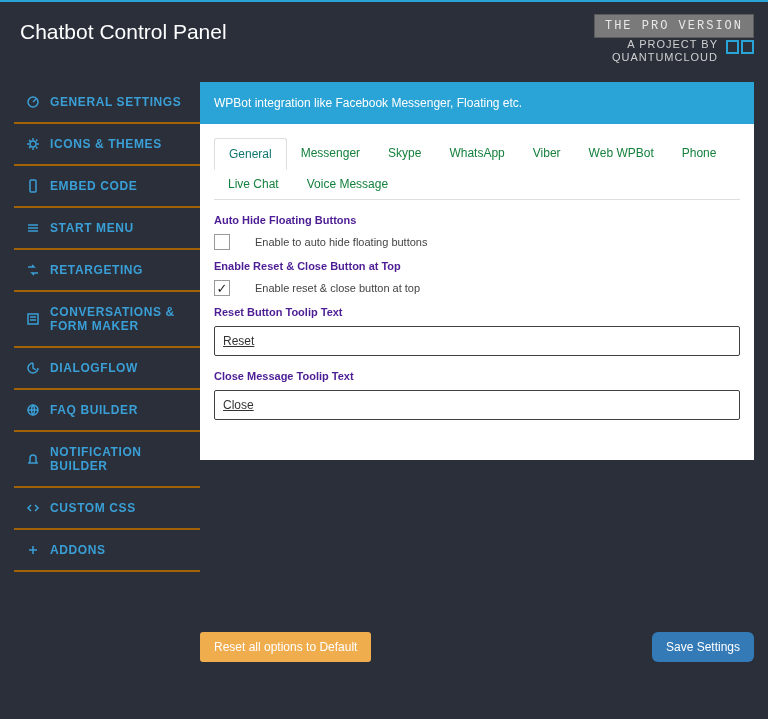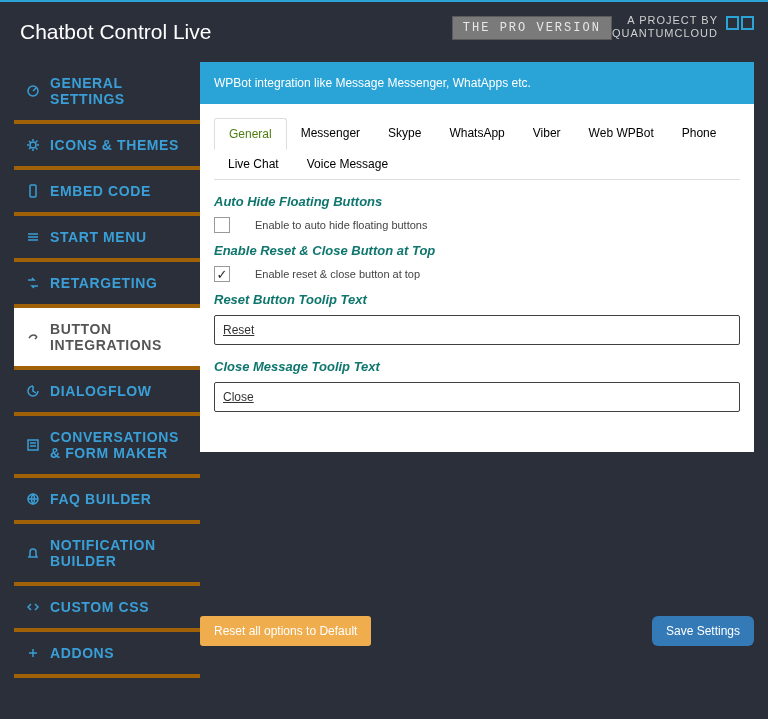--- a/index.html
+++ b/index.html
@@ -17,21 +17,21 @@
   height: 717px;
   position: relative;
 }
 .header {
   display: flex;
   justify-content: space-between;
   align-items: flex-start;
   margin-bottom: 18px;
 }
 .title { color: #ffffff; font-size: 21px; font-weight: 400; margin-top: 6px; margin-left: 6px; }
-.branding { text-align: right; display: flex; flex-direction: row; align-items: flex-end; }
+.branding { text-align: right; display: flex; flex-direction: column; align-items: flex-end; }
 .pro-badge {
   background: #7a7a7a;
   color: #e8e8e8;
   font-size: 12px;
   letter-spacing: 2px;
   padding: 4px 10px;
   border: 1px solid #5a5a5a;
   font-family: "Courier New", monospace;
 }
 .brand-sub {
@@ -48,24 +48,24 @@
 .sidebar {
   width: 186px;
   flex-shrink: 0;
 }
 .nav-item {
   display: flex;
   align-items: center;
   gap: 10px;
   padding: 13px 10px 13px 12px;
   color: #3a9fd6;
-  font-size: 14px;
+  font-size: 12px;
   font-weight: 700;
   letter-spacing: 0.6px;
-  border-bottom: 4px solid #a16207;
+  border-bottom: 2px solid #a16207;
   cursor: pointer;
   text-transform: uppercase;
 }
 .nav-item.active {
   background: #ffffff;
   color: #555555;
 }
 .nav-item.active .nav-icon svg * { stroke: #555555; fill: none; }
 .nav-icon { width: 14px; height: 14px; display: flex; align-items: center; justify-content: center; flex-shrink: 0; }
 .nav-icon svg * { stroke: #3a9fd6; }
@@ -84,40 +84,39 @@
   background: #ffffff;
   padding: 14px 14px 40px 14px;
 }
 .tabs {
   display: flex;
   flex-wrap: wrap;
   border-bottom: 1px solid #dddddd;
   margin-bottom: 14px;
 }
 .tab {
-  color: #000000;
+  color: #15803d;
   font-size: 12px;
   padding: 8px 14px;
   cursor: pointer;
   white-space: nowrap;
 }
 .tab.active {
-  color: #4d7c0f;
+  color: #0f766e;
   border: 1px solid #dddddd;
   border-bottom: 1px solid #ffffff;
   margin-bottom: -1px;
   border-radius: 3px 3px 0 0;
 }
 .section-heading {
-  font-size: 13px;
+  font-size: 11px;
   font-weight: 700;
-  color: #0f766e;
+  color: #4c1d95;
   margin-bottom: 8px;
   margin-top: 10px;
-  font-style: italic;
 }
 .checkbox-row {
   display: flex;
   align-items: center;
   gap: 25px;
   margin-bottom: 10px;
 }
 .checkbox {
   width: 16px;
   height: 16px;
@@ -153,31 +152,32 @@
   padding: 14px 0 0 0;
   margin-top: 150px;
 }
 .btn {
   border: none;
   padding: 8px 14px;
   font-size: 12px;
   color: #ffffff;
   border-radius: 3px;
   cursor: pointer;
+  margin-top: 8px;
 }
 .btn-warning { background: #f0ad4e; }
 .btn-primary { background: #337ab7; border-radius: 6px; }
 </style>
 </head>
 <body>
 
 <div class="topline"></div>
 <div class="app">
   <div class="header">
-    <div class="title">Chatbot Control Live</div>
+    <div class="title">Chatbot Control Panel</div>
     <div class="branding">
       <div class="pro-badge">THE PRO VERSION</div>
       <div class="brand-sub">
         <div class="brand-text">
           <div>A PROJECT BY</div>
           <div>QUANTUMCLOUD</div>
         </div>
         <div class="qc-logo">
           <svg width="28" height="22" viewBox="0 0 28 22">
             <rect x="1" y="1" width="11" height="12" fill="none" stroke="#2aa3d6" stroke-width="2"></rect>
@@ -225,48 +225,40 @@
           <span>Start Menu</span>
         </div>
         <div class="nav-item">
           <span class="nav-icon">
             <svg width="14" height="14" viewBox="0 0 14 14">
               <path d="M2 4h6l-2-2M12 10H6l2 2" stroke="#3a9fd6" stroke-width="1.5" fill="none"></path>
             </svg>
           </span>
           <span>Retargeting</span>
         </div>
-        <div class="nav-item active">
-          <span class="nav-icon">
-            <svg width="14" height="14" viewBox="0 0 14 14">
-              <path d="M3 8c4-6 8-1 8-1l-2-2m2 2l-2 2" stroke="#3a9fd6" stroke-width="1.5" fill="none"></path>
-            </svg>
-          </span>
-          <span>Button Integrations</span>
-        </div>
-        <div class="nav-item">
-          <span class="nav-icon">
-            <svg width="14" height="14" viewBox="0 0 14 14">
-              <path d="M7 2v5l3 2M7 2a5 5 0 1 0 5 5" stroke="#3a9fd6" stroke-width="1.5" fill="none"></path>
-            </svg>
-          </span>
-          <span>DialogFlow</span>
-        </div>
         <div class="nav-item">
           <span class="nav-icon">
             <svg width="14" height="14" viewBox="0 0 14 14">
               <rect x="2" y="2" width="10" height="10" stroke="#3a9fd6" stroke-width="1.5" fill="none"></rect>
               <path d="M4 5h6M4 8h6" stroke="#3a9fd6" stroke-width="1.5" fill="none"></path>
             </svg>
           </span>
           <span>Conversations &amp; Form Maker</span>
         </div>
         <div class="nav-item">
           <span class="nav-icon">
             <svg width="14" height="14" viewBox="0 0 14 14">
+              <path d="M7 2v5l3 2M7 2a5 5 0 1 0 5 5" stroke="#3a9fd6" stroke-width="1.5" fill="none"></path>
+            </svg>
+          </span>
+          <span>DialogFlow</span>
+        </div>
+        <div class="nav-item">
+          <span class="nav-icon">
+            <svg width="14" height="14" viewBox="0 0 14 14">
               <circle cx="7" cy="7" r="5" stroke="#3a9fd6" stroke-width="1.5" fill="none"></circle>
               <path d="M2 7h10M7 2c2 2 2 8 0 10M7 2c-2 2-2 8 0 10" stroke="#3a9fd6" stroke-width="1.5" fill="none"></path>
             </svg>
           </span>
           <span>FAQ Builder</span>
         </div>
         <div class="nav-item">
           <span class="nav-icon">
             <svg width="14" height="14" viewBox="0 0 14 14">
               <path d="M4 9V6a3 3 0 0 1 6 0v3l1 2H3z" stroke="#3a9fd6" stroke-width="1.5" fill="none"></path>
@@ -286,21 +278,21 @@
           <span class="nav-icon">
             <svg width="14" height="14" viewBox="0 0 14 14">
               <path d="M7 3v8M3 7h8" stroke="#3a9fd6" stroke-width="1.5" fill="none"></path>
             </svg>
           </span>
           <span>Addons</span>
         </div>
       </div>
 
     <div class="content">
-      <div class="panel-head">WPBot integration like Message Messenger, WhatApps etc.</div>
+      <div class="panel-head">WPBot integration like Facebook Messenger, Floating etc.</div>
       <div class="panel-body">
         <div class="tabs" id="tabs">
             <div class="tab active">General</div>
             <div class="tab">Messenger</div>
             <div class="tab">Skype</div>
             <div class="tab">WhatsApp</div>
             <div class="tab">Viber</div>
             <div class="tab">Web WPBot</div>
             <div class="tab">Phone</div>
             <div class="tab">Live Chat</div>

